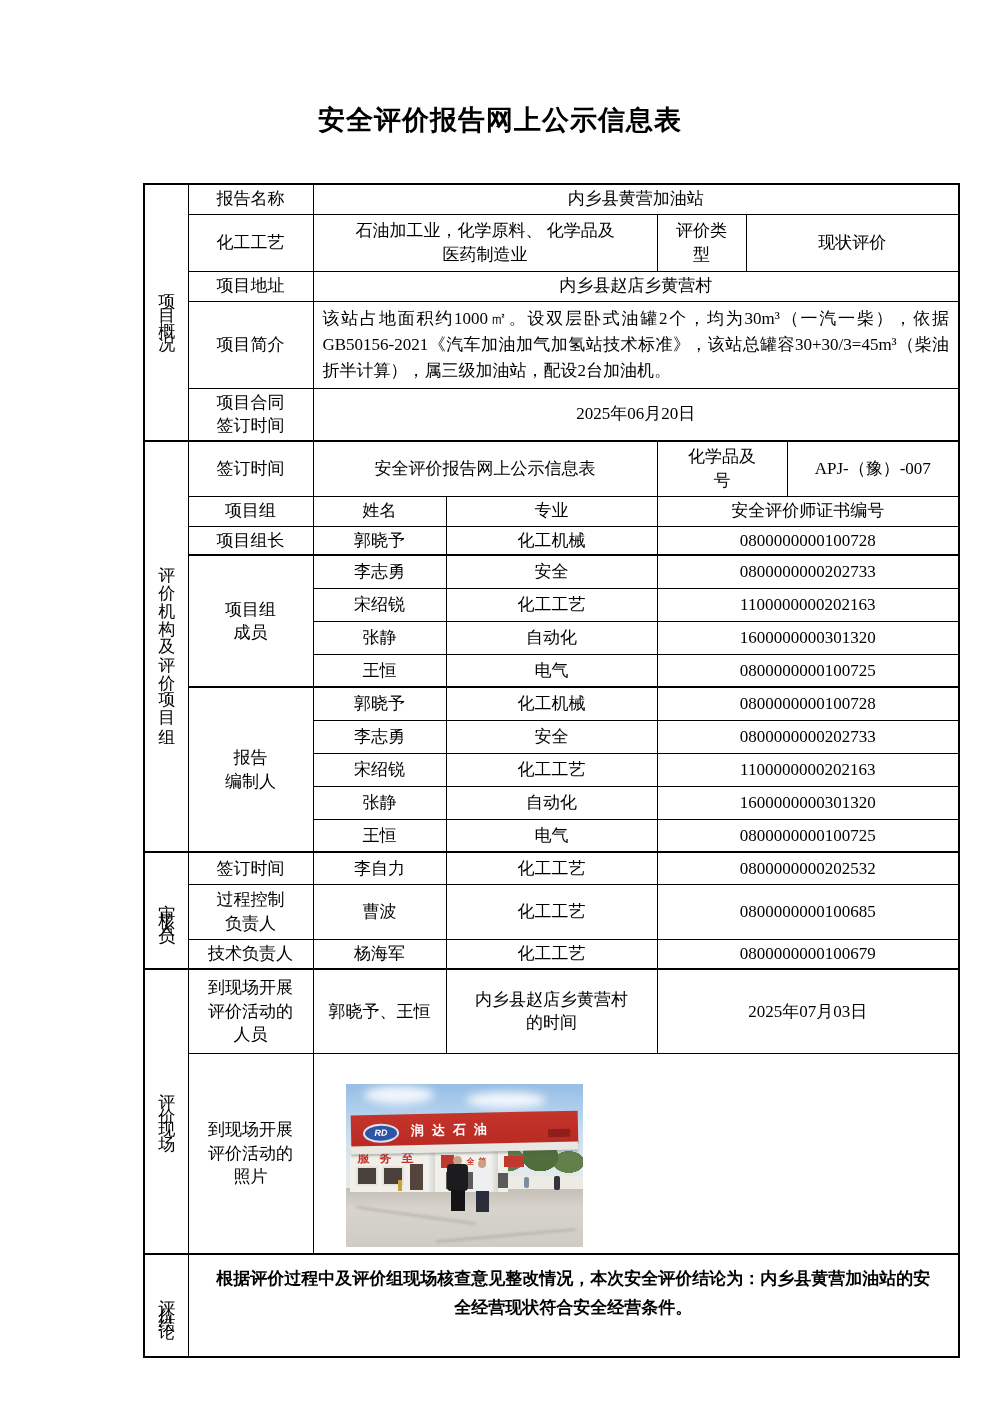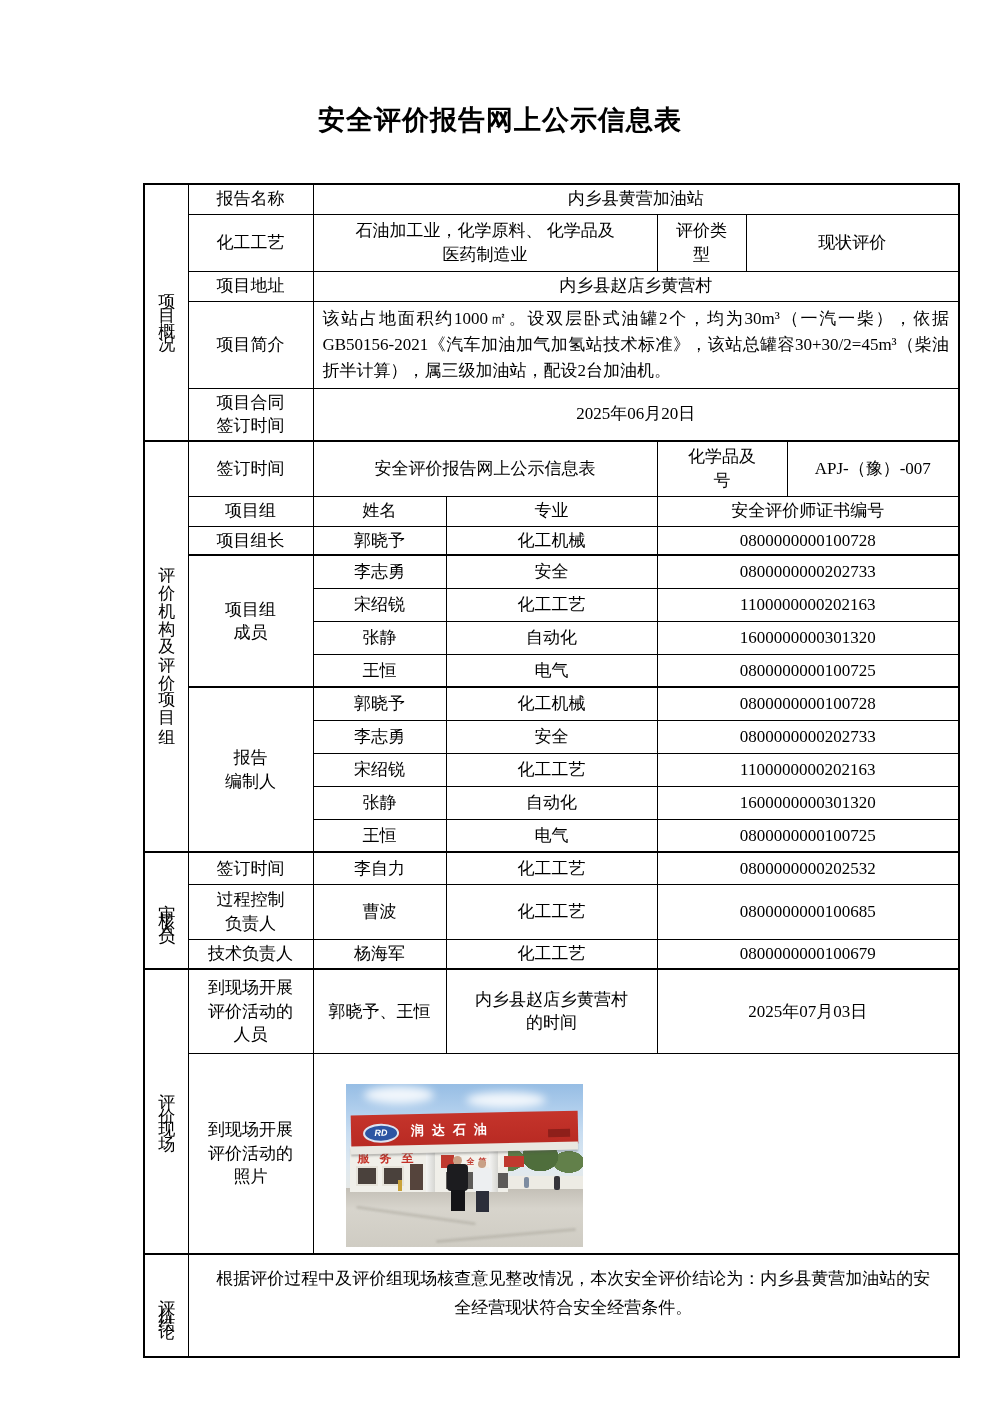--- a/index.html
+++ b/index.html
@@ -24,21 +24,21 @@
   }
   tr.thick > td{border-top-width:2px;}
   td.vcell{padding:0;}
   .vlabel{
     display:inline-block;writing-mode:vertical-lr;text-orientation:upright;
     letter-spacing:14px;font-size:17px;
   }
   .vlabel.ls18{letter-spacing:18px;}
   .vlabel.ls8{letter-spacing:8px;}
   td.justify{text-align:justify;padding:4px 9px;line-height:26px;}
-  td.concl{line-height:29px;padding:6px 27px 30px;}
+  td.concl{line-height:29px;padding:6px 27px 30px;font-weight:bold;}
   td.photo-cell{text-align:left;padding:6px 0 6px 32px;}
 
   
   .photo{position:relative;width:237px;height:163px;overflow:hidden;display:inline-block;vertical-align:middle;background:#cfe2f2;}
   .photo *{position:absolute;}
   .ph-sky{left:0;top:0;right:0;height:108px;background:linear-gradient(180deg,#96bde4 0%,#aecdec 22%,#c8ddf1 45%,#dfe9f0 75%,#e7e9e6 100%);}
   .ph-cloud{background:rgba(255,255,255,.85);border-radius:50%;filter:blur(4px);}
   .ph-ground{left:0;top:104px;right:0;bottom:0;background:linear-gradient(180deg,#c3bfb6 0%,#d7d4cc 35%,#cfccc3 100%);}
   .ph-streak{height:3px;background:rgba(150,145,135,.35);filter:blur(1px);}
   .ph-trees{right:0;top:52px;width:95px;height:52px;background:
@@ -98,21 +98,21 @@
     <td>评价类
 型</td>
     <td colspan="2">现状评价</td>
   </tr>
   <tr style="height:30px">
     <td>项目地址</td>
     <td colspan="5">内乡县赵店乡黄营村</td>
   </tr>
   <tr style="height:82px">
     <td>项目简介</td>
-    <td colspan="5" class="justify">该站占地面积约1000㎡。设双层卧式油罐2个，均为30m³（一汽一柴），依据GB50156-2021《汽车加油加气加氢站技术标准》，该站总罐容30+30/2=45m³（柴油折半计算），属三级加油站，配设2台加油机。</td>
+    <td colspan="5" class="justify">该站占地面积约1000㎡。设双层卧式油罐2个，均为30m³（一汽一柴），依据GB50156-2021《汽车加油加气加氢站技术标准》，该站总罐容30+30/3=45m³（柴油折半计算），属三级加油站，配设2台加油机。</td>
   </tr>
   <tr style="height:47px">
     <td>项目合同
 签订时间</td>
     <td colspan="5">2025年06月20日</td>
   </tr>
 
   <tr class="thick" style="height:55px">
     <td class="vcell" rowspan="12"><span class="vlabel ls18">评价机构及评价项目组</span></td>
     <td>签订时间</td>

